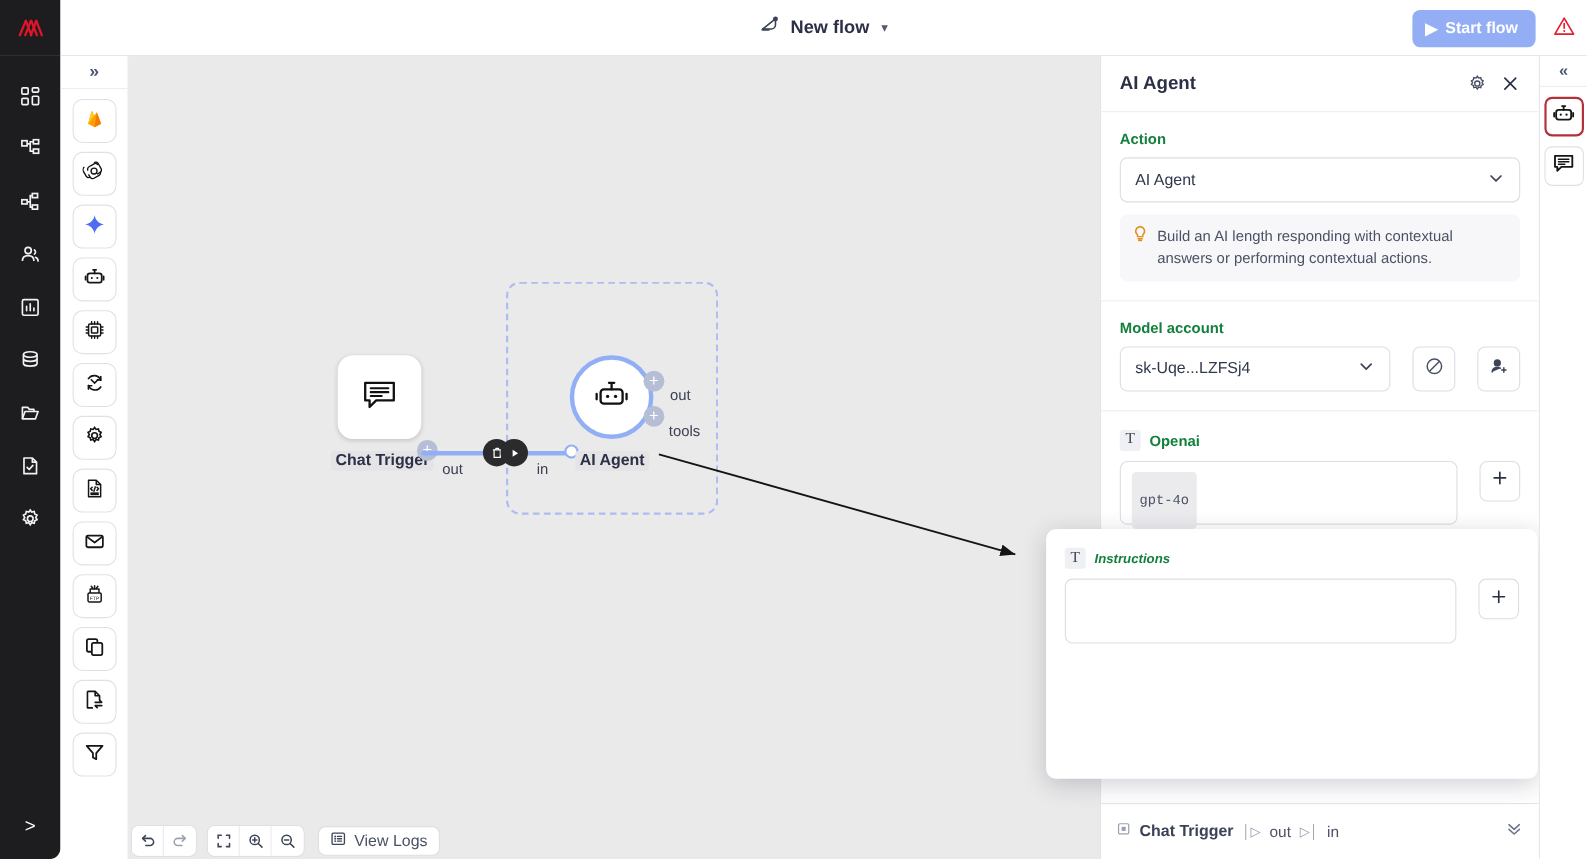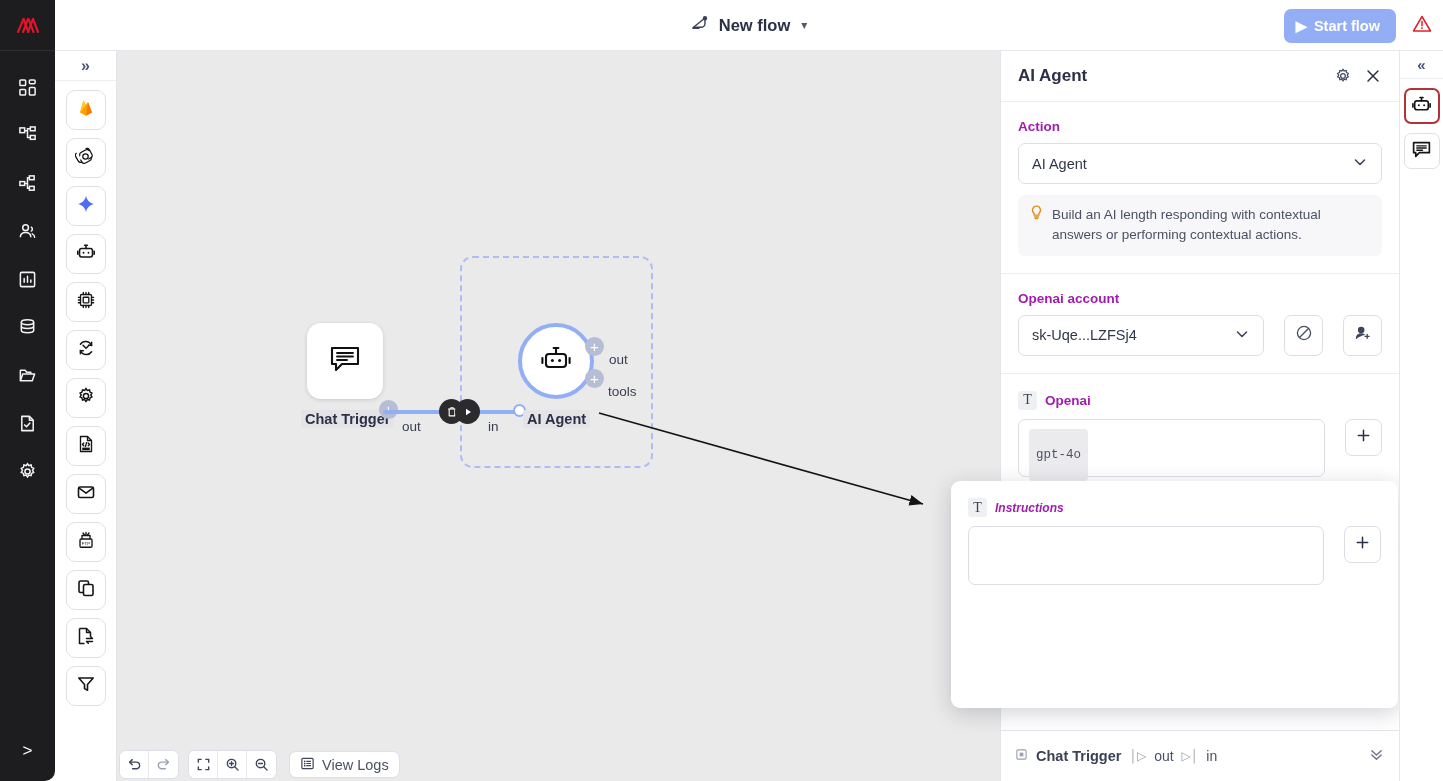--- a/index.html
+++ b/index.html
@@ -173,21 +173,21 @@
     display: flex; flex-direction: column;
   }
   .panel-head {
     height: 51px; display: flex; align-items: center; padding: 0 17px;
     border-bottom: 1px solid #eceef2;
   }
   .panel-title { font-size: 17px; font-weight: bold; color: #2b3046; flex: 1; }
   .panel-ico { margin-left: 12px; cursor: pointer; display: flex; }
   .panel-body { flex: 1; overflow: hidden; }
   .sec { padding: 17px; border-bottom: 1px solid #eceef2; }
-  .lbl { font-size: 13.5px; font-weight: bold; color: #a21caf; margin-bottom: 9px; display: block; }
+  .lbl { font-size: 13.5px; font-weight: bold; color: #15803d; margin-bottom: 9px; display: block; }
   .lbl-row { display: flex; align-items: center; gap: 8px; margin-bottom: 9px; }
   .type-chip {
     width: 19px; height: 19px; background: #eff0f3; border-radius: 3px;
     display: flex; align-items: center; justify-content: center;
     font-family: "Liberation Serif", serif; font-size: 14px; color: #3c4254;
   }
   .select {
     height: 41px; border: 1px solid #dcdee4; border-radius: 7px; background: #fff;
     display: flex; align-items: center; padding: 0 13px;
     font-size: 14.5px; color: #31374b; cursor: pointer;
@@ -662,21 +662,21 @@
             <svg width="13" height="15" viewBox="0 0 13 15" fill="none" stroke="#e08f16" stroke-width="1.3" stroke-linecap="round">
               <path d="M6.5 1.2 a4 4 0 0 1 2.4 7.2 v1.7 h-4.8 V8.4 A4 4 0 0 1 6.5 1.2 z"></path>
                 <path d="M4.6 12 h3.8 M5.2 13.6 h2.6"></path>
             </svg>
           </span>
           <span>Build an AI length responding with contextual answers or performing contextual actions.</span>
         </div>
       </div>
 
       <div class="sec">
-        <span class="lbl">Openai account</span>
+        <span class="lbl">Model account</span>
         <div class="row">
           <div class="select" style="flex:1;">
             <span class="val">sk-Uqe...LZFSj4</span>
             <span>
               <svg width="16" height="16" viewBox="0 0 16 16" fill="none" stroke="#3f4559" stroke-width="1.6" stroke-linecap="round" stroke-linejoin="round">
                   <path d="M3.5 6 L8 10.5 L12.5 6"></path>
                 </svg>
             </span>
           </div>
           <div class="sq-btn" style="height:41px;width:39px;">

